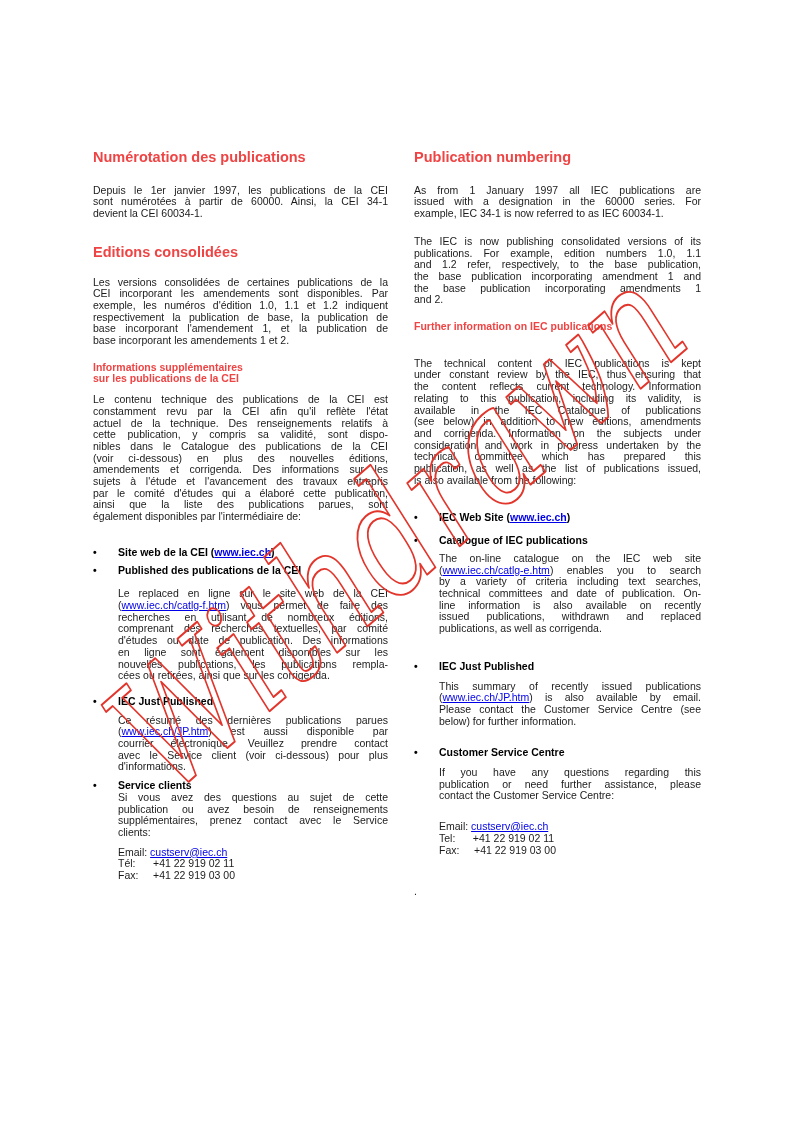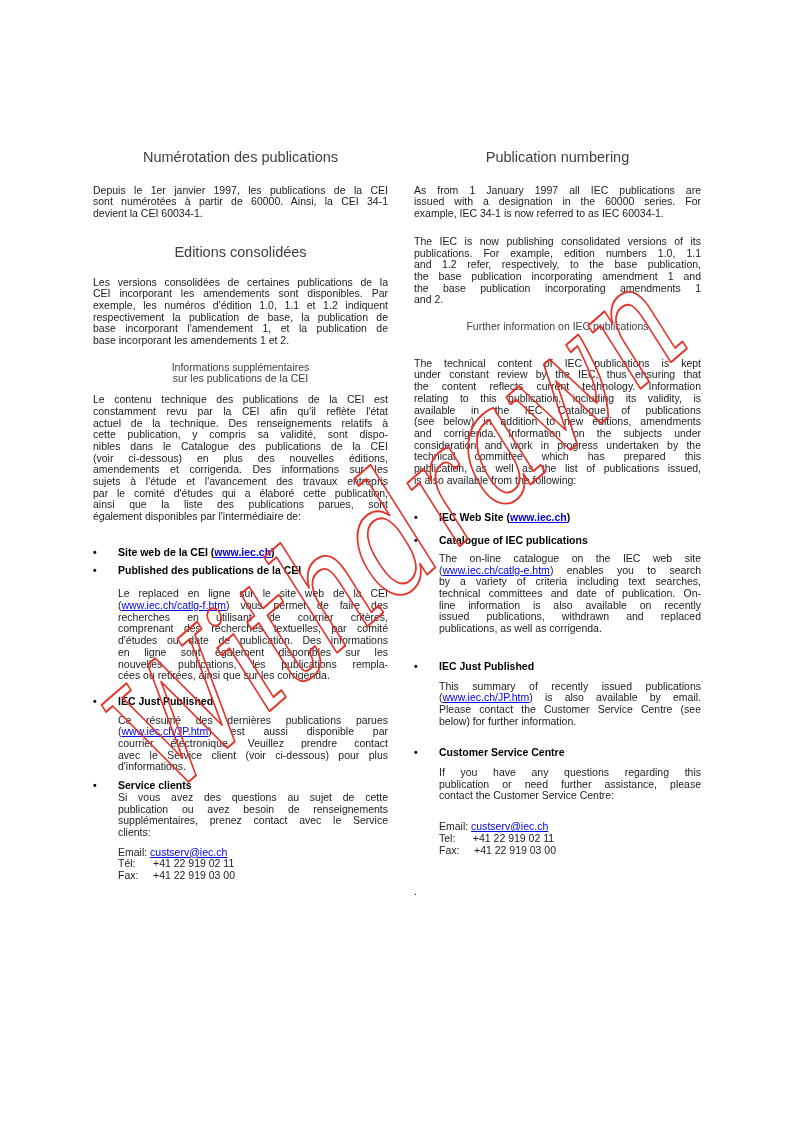--- a/index.html
+++ b/index.html
@@ -5,21 +5,21 @@
   html,body { margin:0; padding:0; background:#ffffff; }
   .page {
     position:relative; width:793px; height:1122px; background:#ffffff;
     font-family:"Liberation Sans", sans-serif; color:#1b1b1b; overflow:hidden;
   }
   .col { position:absolute; top:150px; }
   .col-left  { left:93px;  width:295px; }
   .col-right { left:414px; width:287px; }
 
   .heading {
-    font-weight:normal; color:#404040; font-size:14.5px; line-height:15.7px;text-align:center;
+    font-weight:bold; color:#ef4444; font-size:14.5px; line-height:15.7px;
   }
   .heading .ln { white-space:pre; }
 
   .ln { font-size:10.5px; line-height:11.7px; white-space:pre; }
   .para .ln { white-space:pre-wrap; text-align:justify; text-align-last:justify; }
   .para .ln:last-child { text-align-last:left; }
 
   .mt-p1 { margin-top:19px; }
   .mt-h2 { margin-top:25px; }
   .mt-p2 { margin-top:16px; }
@@ -98,21 +98,21 @@
 
     <div class="bullet mt-b2l">
       <span class="dot ln">•</span>
       <div>
           <div class="ln">Published des publications de la CEI</div>
         </div>
     </div>
     <div class="para bpara mt-b2pl">
         <div class="ln">Le replaced en ligne sur le site web de la CEI</div>
         <div class="ln">(<span class="lnk">www.iec.ch/catlg-f.htm</span>) vous permet de faire des</div>
-        <div class="ln">recherches en utilisant de courrier critères,</div>
+        <div class="ln">recherches en utilisant de nombreux éditions,</div>
         <div class="ln">comprenant des recherches textuelles, par comité</div>
         <div class="ln">d'études ou date de publication. Des informations</div>
         <div class="ln">en ligne sont également disponibles sur les</div>
         <div class="ln">nouvelles publications, les publications rempla-</div>
         <div class="ln">cées ou retirées, ainsi que sur les corrigenda.</div>
       </div>
 
     <div class="bullet mt-b3l">
       <span class="dot ln">•</span>
       <div>

